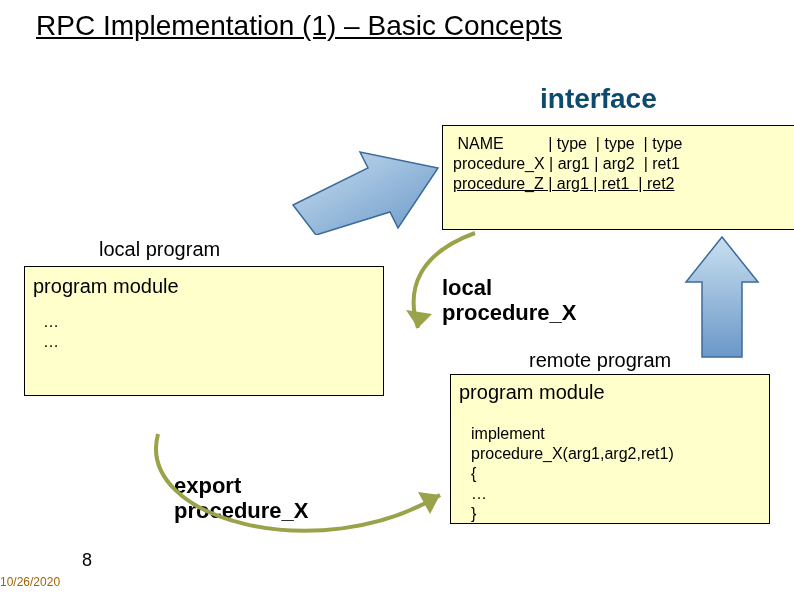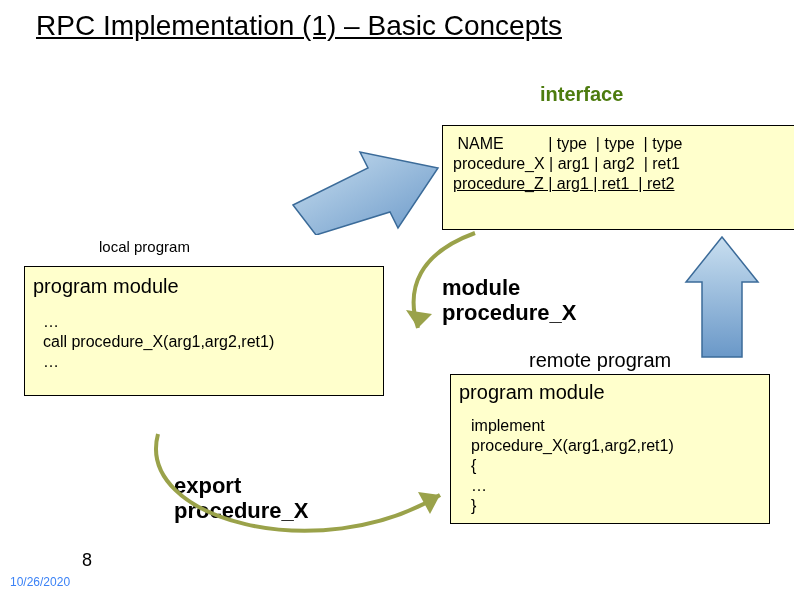--- a/index.html
+++ b/index.html
@@ -19,42 +19,42 @@
     text-decoration: underline;
     color: #000;
     font-weight: 400;
     text-align: center;
   }
   .label-interface {
     position: absolute;
     top: 83px;
     left: 540px;
     font-weight: bold;
-    font-size: 20px;
-    color: #4d7c0f;
+    font-size: 28px;
+    color: #0c4a6e;
   }
   .box {
     position: absolute;
     background: #ffffcc;
     border: 1.5px solid #000;
   }
   .interface-box {
     top: 125px;
     left: 442px;
     width: 375px;
     height: 105px;
     padding: 8px 10px;
     line-height: 1.25;
   }
   .interface-text { font-size: 16px; font-family: Verdana, sans-serif; }
   .label-local {
     position: absolute;
     top: 238px;
     left: 99px;
-    font-size: 15px;
+    font-size: 20px;
     color: #000;
   }
   .program-module-box {
     top: 266px;
     left: 24px;
     width: 360px;
     height: 130px;
     padding: 8px 8px;
   }
   .pm-head { font-size: 20px; }
@@ -77,36 +77,36 @@
     margin-left: 31px;
   }
   .remote-module-box {
     top: 374px;
     left: 450px;
     width: 320px;
     height: 150px;
     padding: 6px 8px;
   }
   .rm-head { font-size: 20px; }
-  .rm-body { font-size: 16px; margin-top: 12px; padding-left: 12px; line-height: 1.25; }
+  .rm-body { font-size: 16px; margin-top: 20px; padding-left: 12px; line-height: 1.25; }
   .label-export {
     position: absolute;
     top: 473px;
     left: 174px;
     font-weight: bold;
     font-size: 22px;
     color: #000;
     line-height: 1.15;
   }
   .footer-date {
     position: absolute;
     bottom: 6px;
-    left: 10px;
+    left: 0;
     font-size: 12px;
-    color: #3b82f6;
+    color: #a16207;
   }
   .footer-page {
     position: absolute;
     bottom: 24px;
     left: 82px;
     font-size: 18px;
     color: #000;
   }
   .arrow { position: absolute; }
 </style>
@@ -122,26 +122,25 @@
   <div class="interface-text" style="white-space: pre;">procedure_X | arg1 | arg2  | ret1</div>
   <div class="interface-text" style="white-space: pre; text-decoration: underline;">procedure_Z | arg1 | ret1  | ret2</div>
 </div>
 
 <div class="label-local">local program</div>
 
 <div class="box program-module-box">
   <div class="pm-head">program module</div>
   <div class="pm-body">
     <div>…</div>
-    <div>call procedure_X(arg1,arg2,ret1)</div>
     <div>…</div>
   </div>
 </div>
 
-<div class="label-import" style="white-space: pre-line;">module
+<div class="label-import" style="white-space: pre-line;">local
 procedure_X</div>
 
 <div class="label-remote">remote program</div>
 
 <div class="box remote-module-box">
   <div class="rm-head">program module</div>
   <div class="rm-body">
     <div>implement</div>
     <div>procedure_X(arg1,arg2,ret1)</div>
     <div>{</div>

